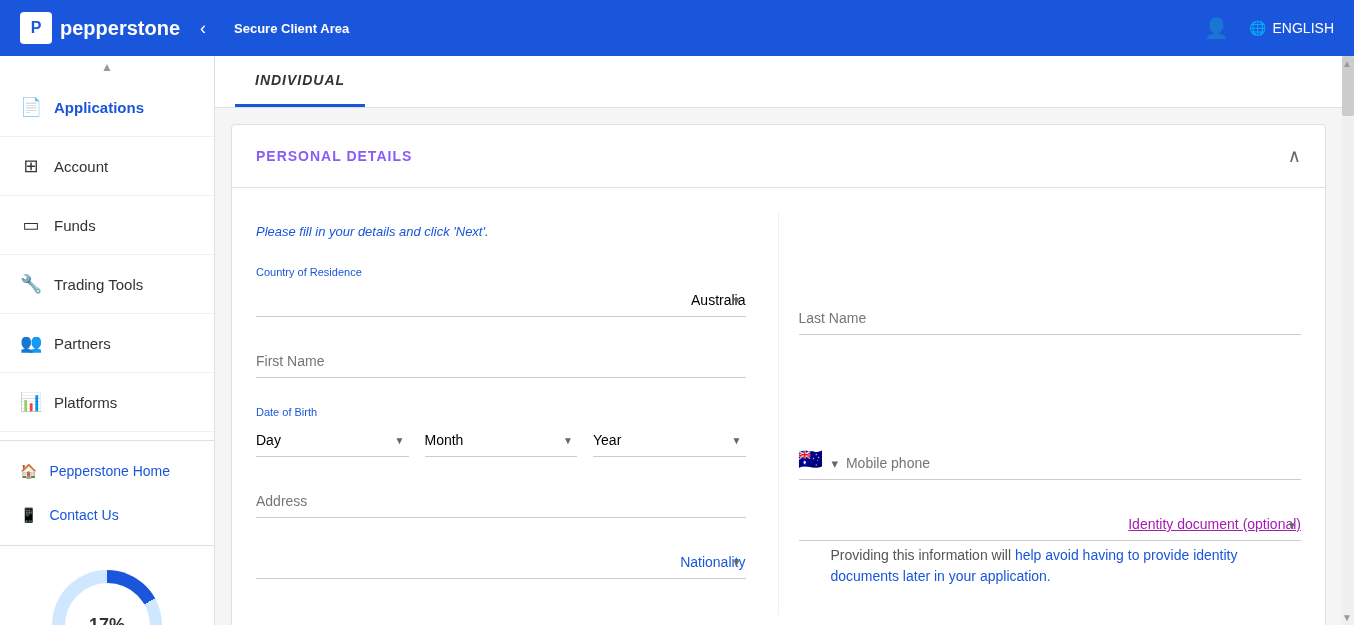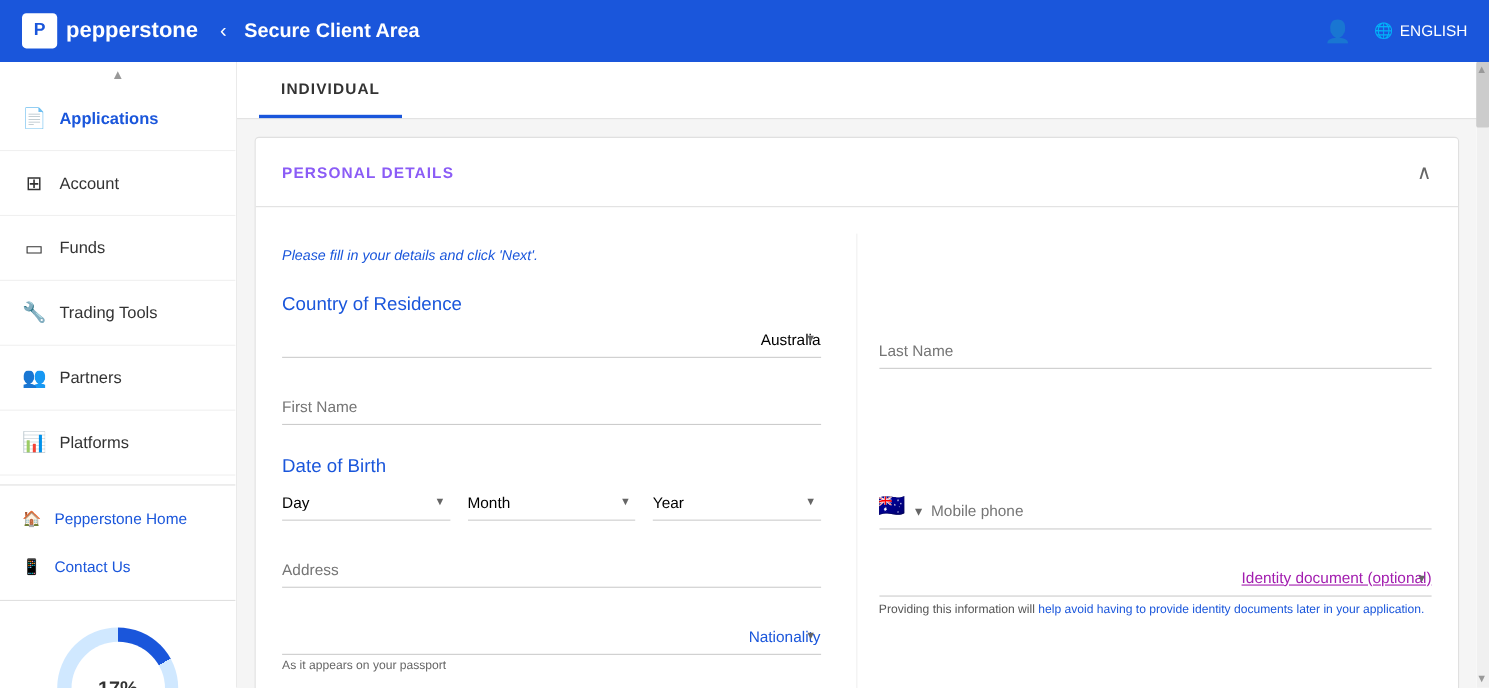--- a/index.html
+++ b/index.html
@@ -38,24 +38,25 @@
       font-weight: bold;
       font-size: 16px;
     }
     .header-back {
       color: white;
       cursor: pointer;
       margin-right: 16px;
       font-size: 18px;
     }
     .header-title {
-      font-size: 18px;
+      font-size: 13px;
       font-weight: bold;
       color: white;
       flex: 1;
+      margin-left: 12px;
     }
     .header-right {
       display: flex;
       align-items: center;
       gap: 20px;
     }
     .header-icon {
       color: white;
       font-size: 20px;
       cursor: pointer;
@@ -167,20 +168,21 @@
       font-size: 14px;
       color: #666;
       cursor: pointer;
       border-bottom: 3px solid transparent;
       font-weight: bold;
       letter-spacing: 1px;
     }
     .tab-item.active {
       color: #333;
       border-bottom: 3px solid #1a56db;
+      font-style: italic;
     }
 
     
     .form-container {
       background: white;
       margin: 16px;
       border-radius: 4px;
       border: 1px solid #e0e0e0;
     }
     .section-header {
@@ -221,21 +223,21 @@
       font-style: italic;
       line-height: 1.5;
       margin-bottom: 24px;
       margin-top: 10px;
     }
 
     .field-group {
       margin-bottom: 28px;
     }
     .field-label {
-      font-size: 17px;
+      font-size: 11px;
       color: #666;
       margin-bottom: 6px;
       display: block;
     }
     .field-label.blue { color: #1a56db; }
     .field-input {
       width: 100%;
       border: none;
       border-bottom: 1px solid #ccc;
       padding: 8px 0;
@@ -319,24 +321,25 @@
       font-size: 14px;
       background: transparent;
     }
 
     .nationality-hint {
       font-size: 11px;
       color: #666;
       margin-top: 4px;
     }
     .identity-hint {
-      font-size: 11px;
+      font-size: 14px;
       color: #555;
       margin-top: 4px;
       line-height: 1.5;
+      margin-left: 32px;
     }
     .identity-hint .highlight {
       color: #1a56db;
     }
 
     
     .main-content::-webkit-scrollbar { width: 8px; }
     .main-content::-webkit-scrollbar-track { background: #f0f0f0; }
     .main-content::-webkit-scrollbar-thumb { background: #ccc; border-radius: 4px; }
 
@@ -476,21 +479,20 @@
           </div>
 
           <div class="field-group">
             <div class="select-wrapper">
               <select class="field-select" style="color:#1a56db;">
                 <option value="">Nationality</option>
                 <option>Australian</option>
                 <option>British</option>
               </select>
             </div>
-            <div class="nationality-hint">As it appears on your passport</div>
           </div>
         </div>
 
         <div class="form-right">
 
           <div class="field-group" style="margin-top: 90px;">
             <input type="text" class="field-input" placeholder="Last Name" style="">
           </div>
 
           <div style="height: 84px;"></div>

